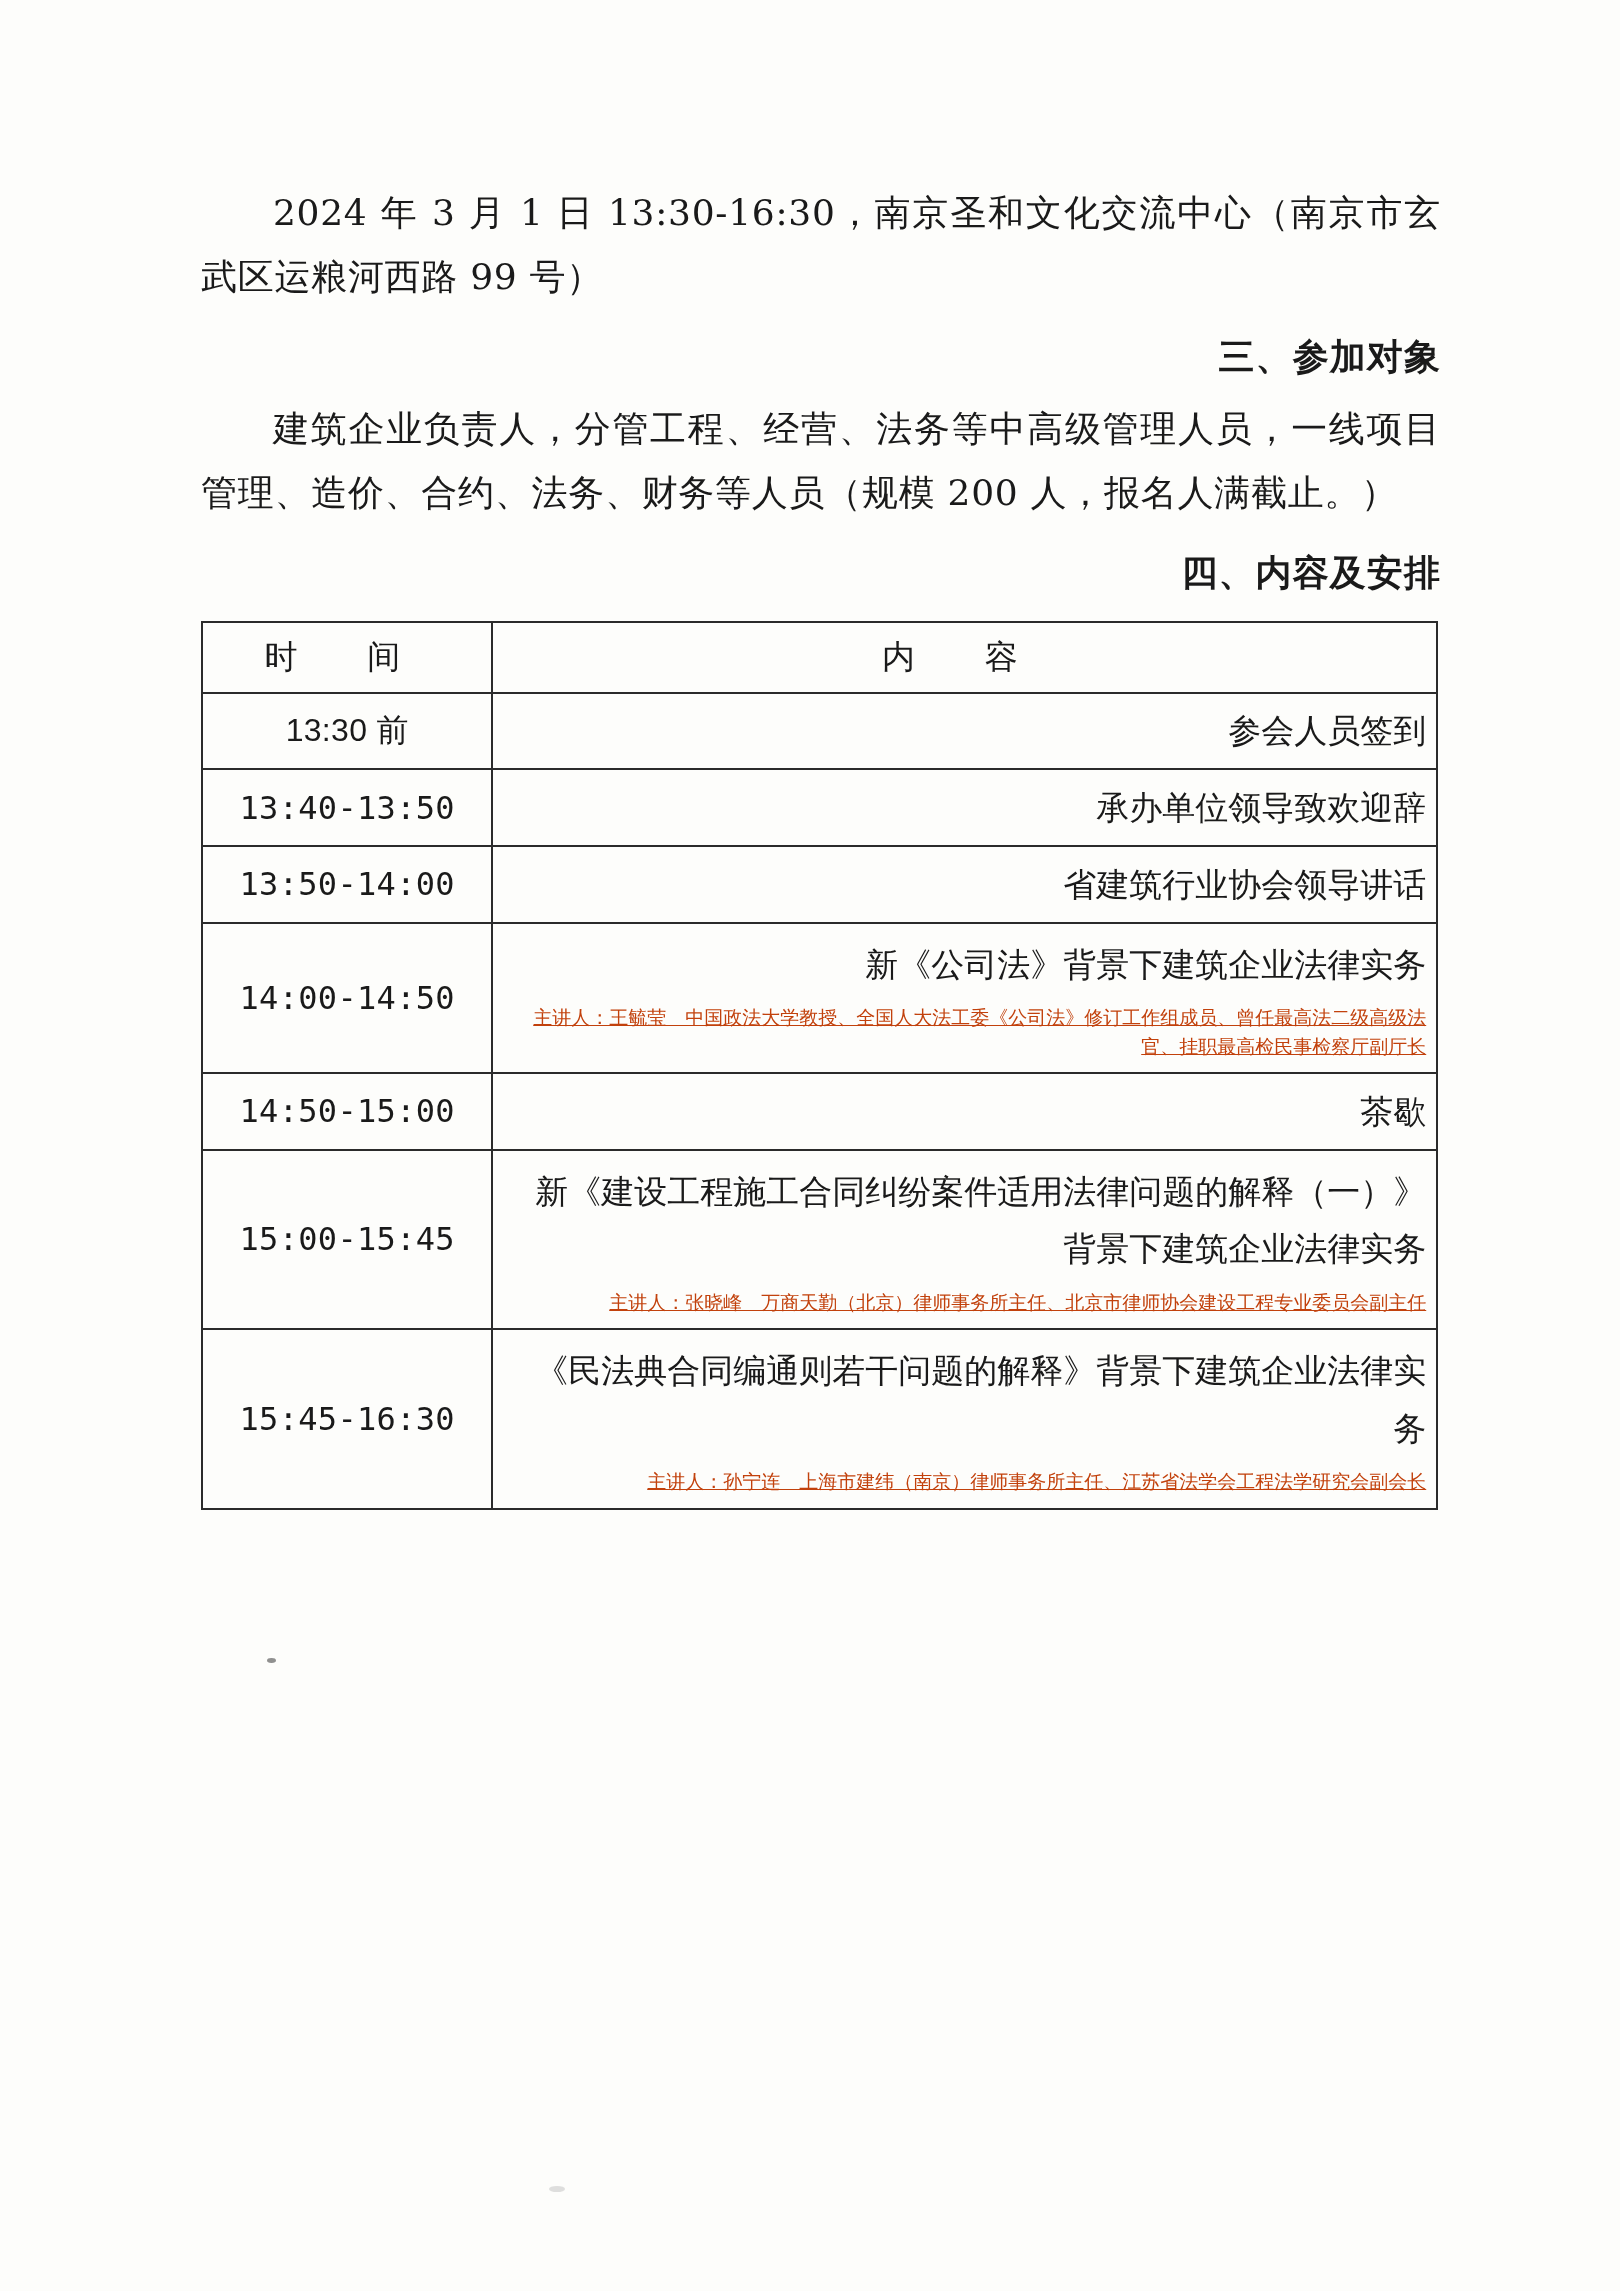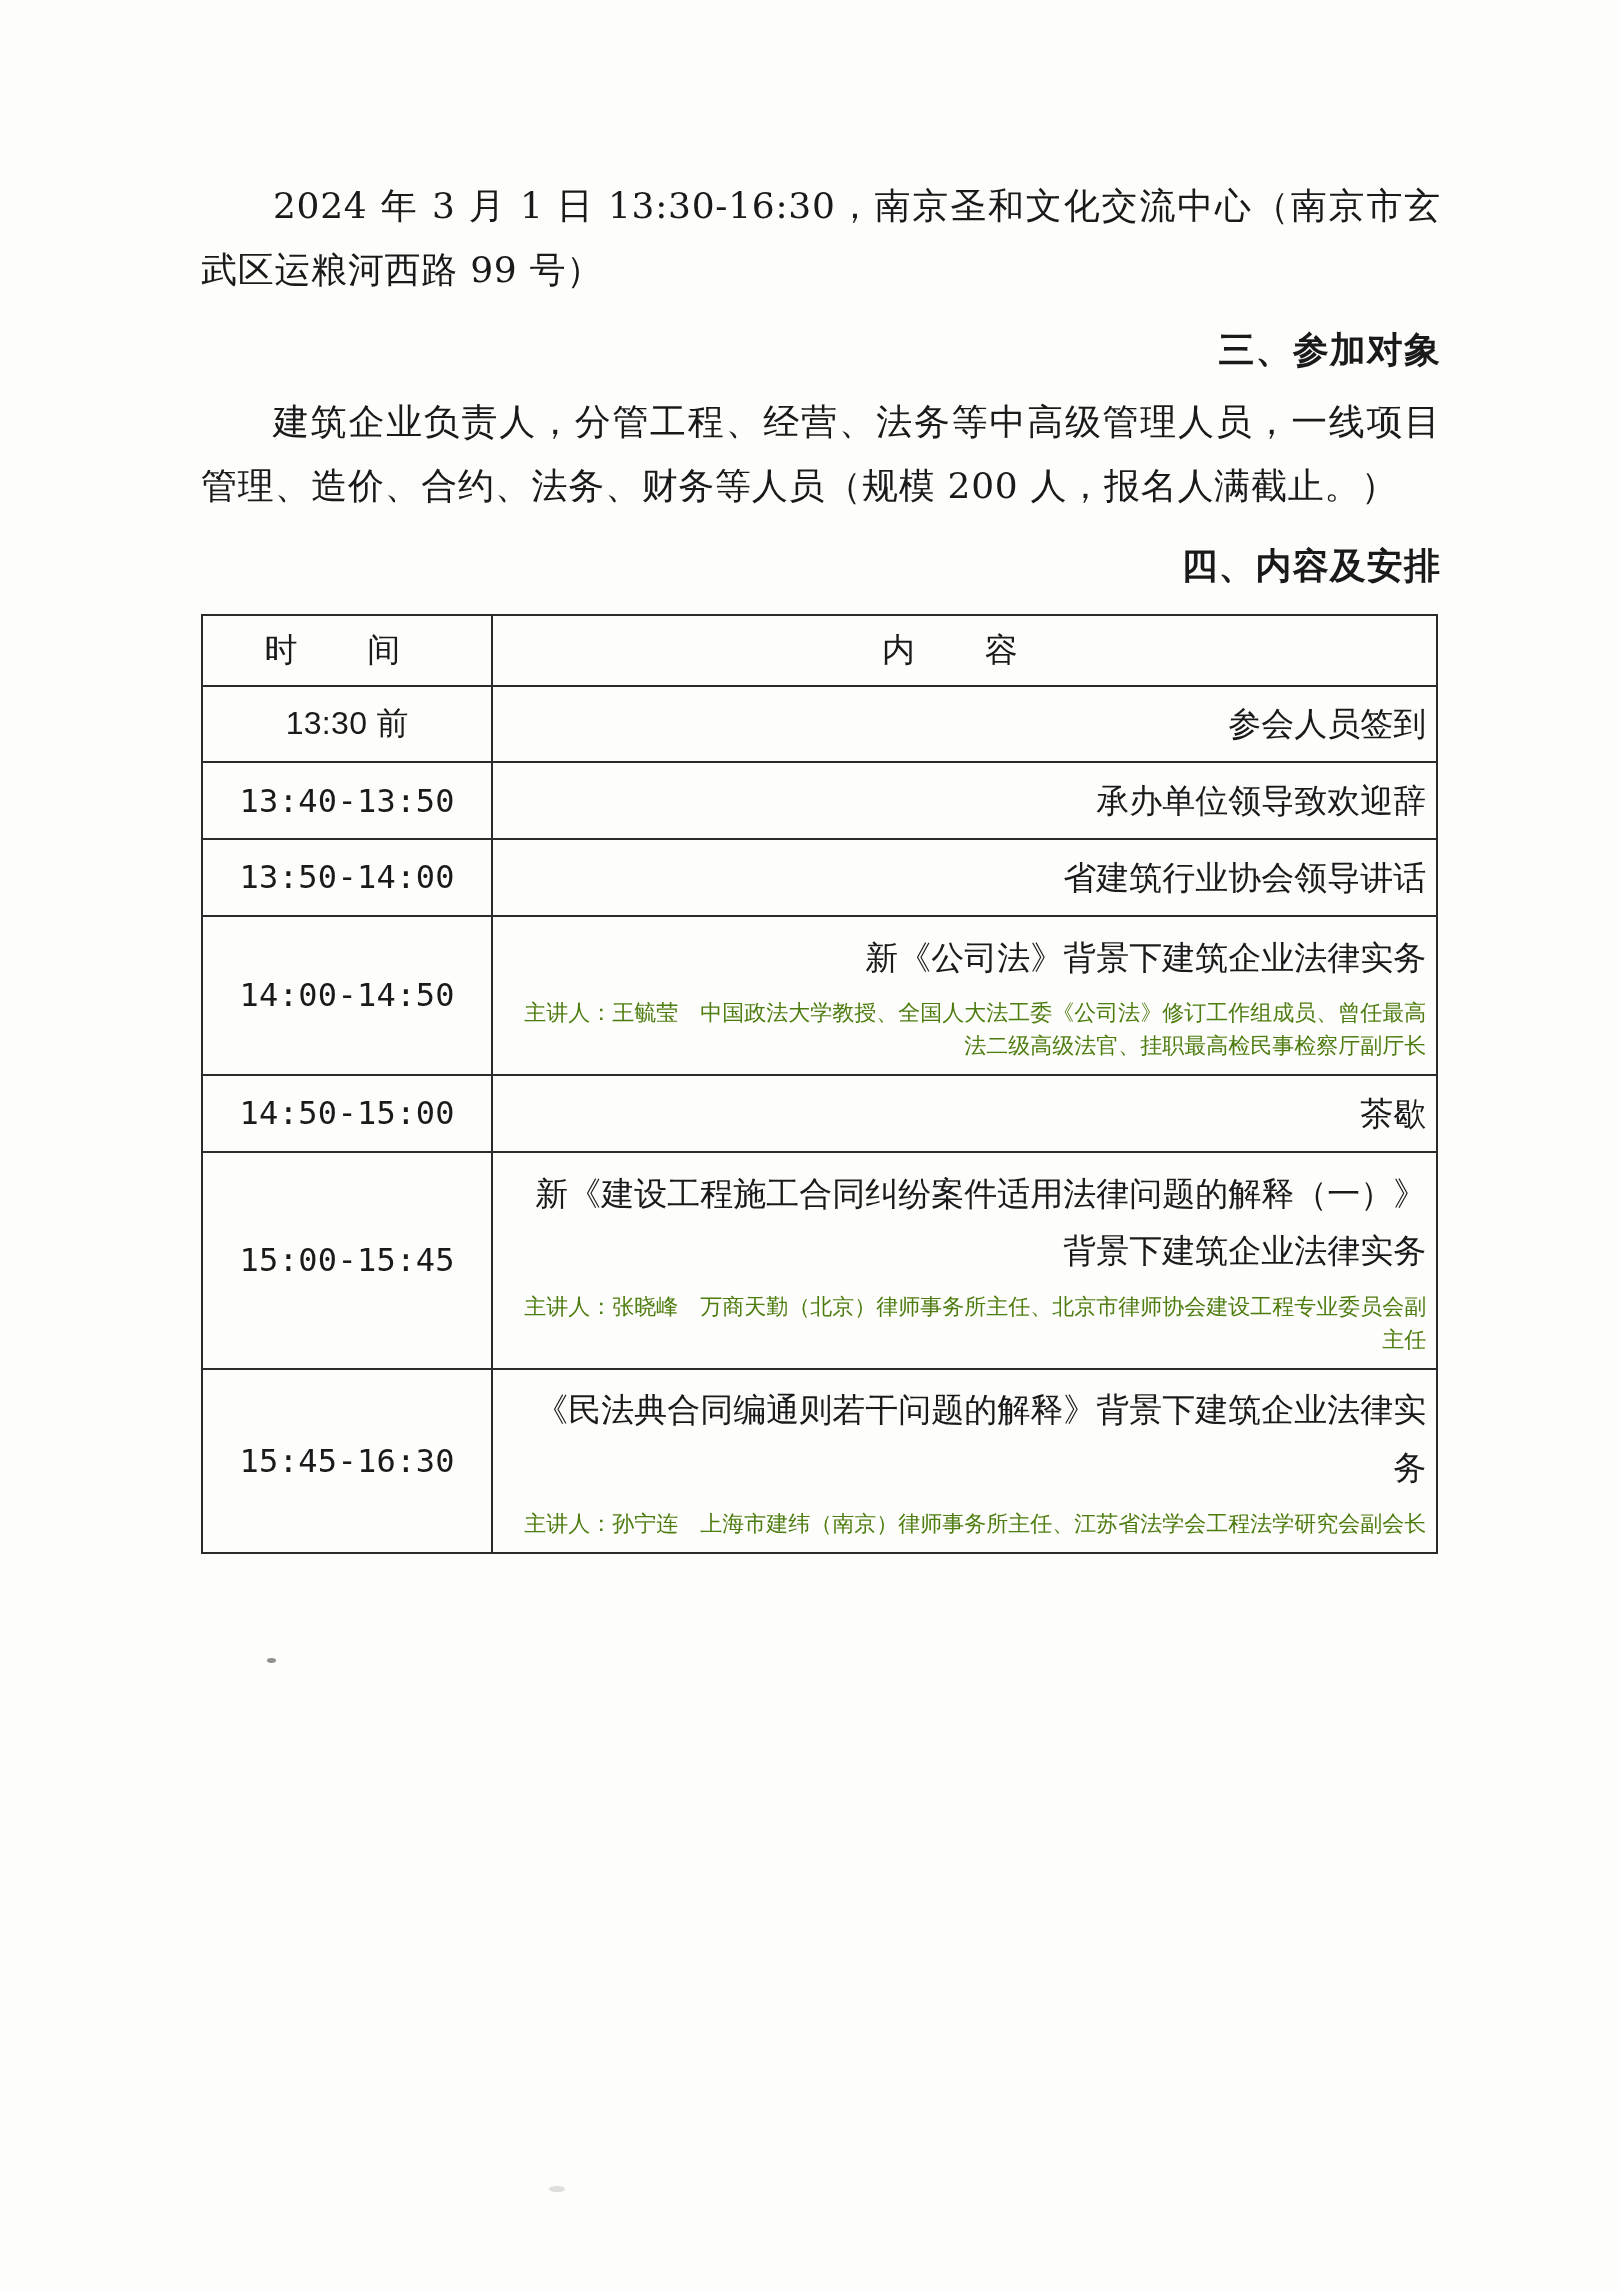--- a/index.html
+++ b/index.html
@@ -18,21 +18,21 @@
   .page {
     position: absolute;
     left: 0; top: 0;
     width: 1620px;
     height: 2292px;
     background: #fdfdfb;
   }
   .content {
     position: absolute;
     left: 201px;
-    top: 174px;
+    top: 181px;
     width: 1240px;
   }
   .para {
     font-size: 36px;
     line-height: 1.78;
     text-indent: 2em;
     letter-spacing: 0.02em;
     margin: 0 0 5.9px 0;
     text-align: justify;
   }
@@ -80,24 +80,25 @@
   }
   .content-cell {
     text-align: right;
     padding-left: 17.6px;
   }
   .c-title {
     font-size: 33px;
     line-height: 1.55;
   }
   .c-sub {
-    font-size: 22px;
+    font-size: 19px;
     line-height: 1.5;
     margin-top: 9.8px;
-    color: #4d7c0f;
+    color: #c2410c;
+    text-decoration: underline;
   }
   .row-tall .c-title { line-height: 1.75; }
   .smudge1 {
     position: absolute;
     left: 267px;
     top: 1658px;
     width: 8.8px;
     height: 4.9px;
     background: #6b6b6b;
     border-radius: 50%;

